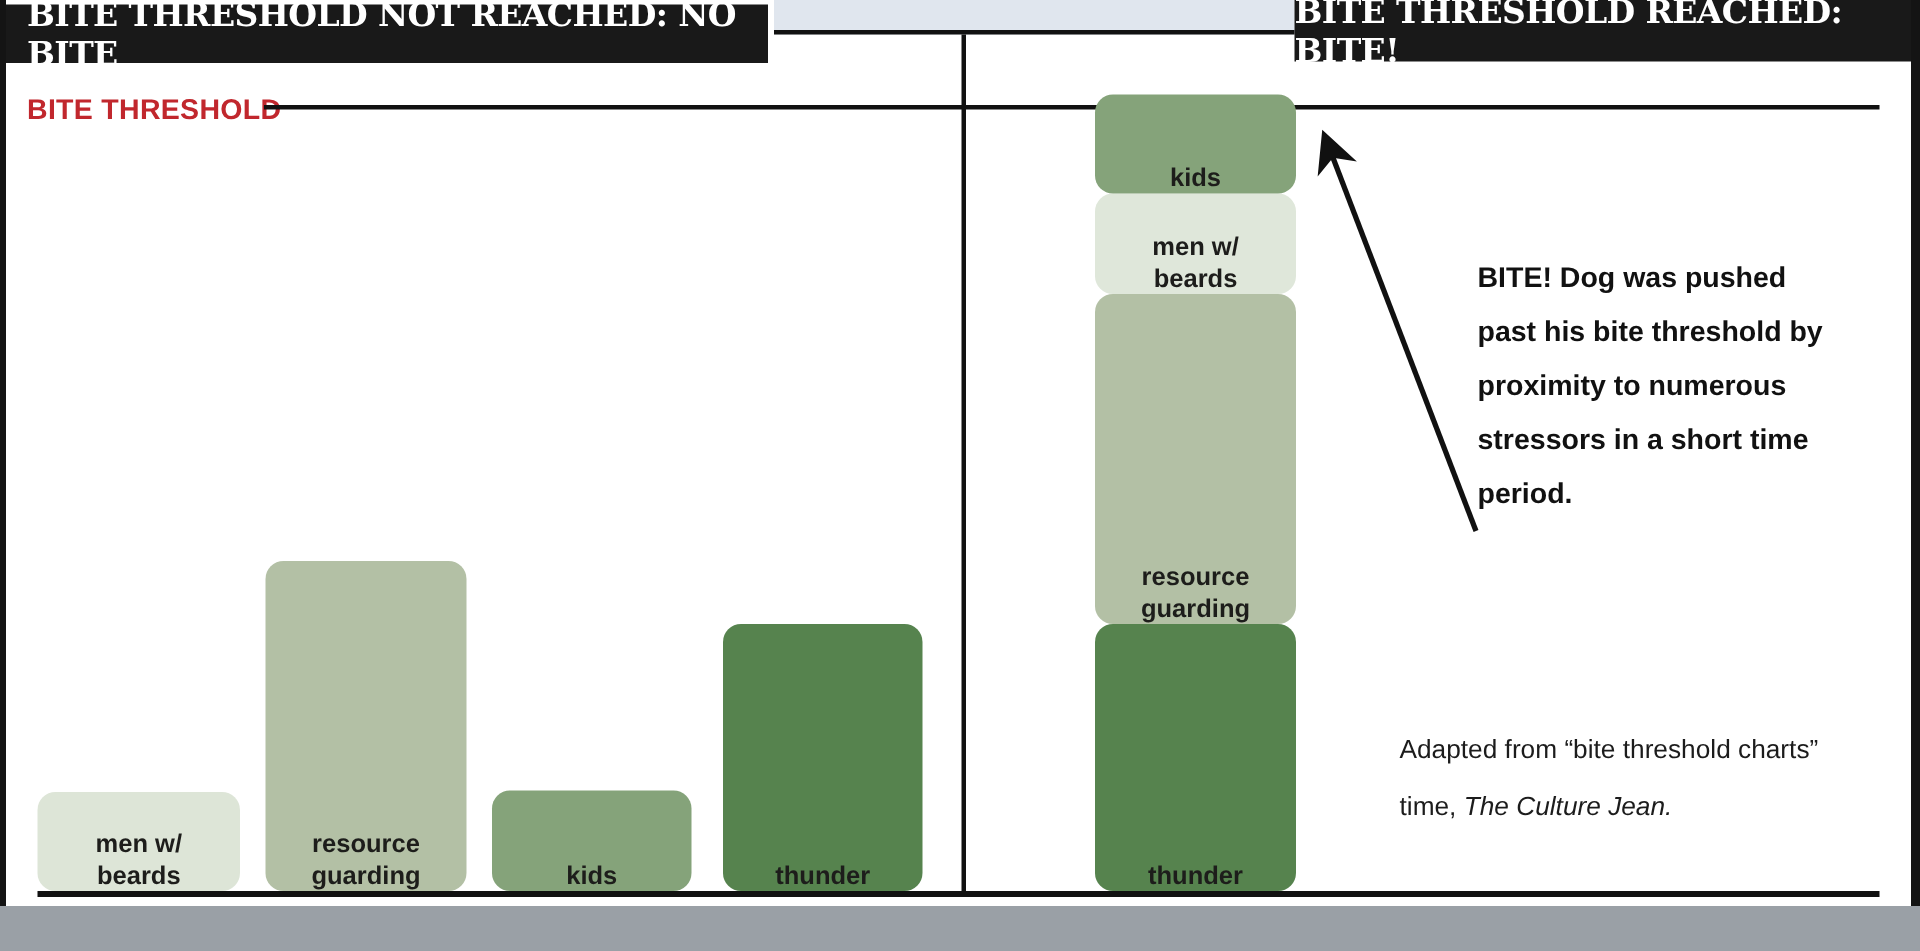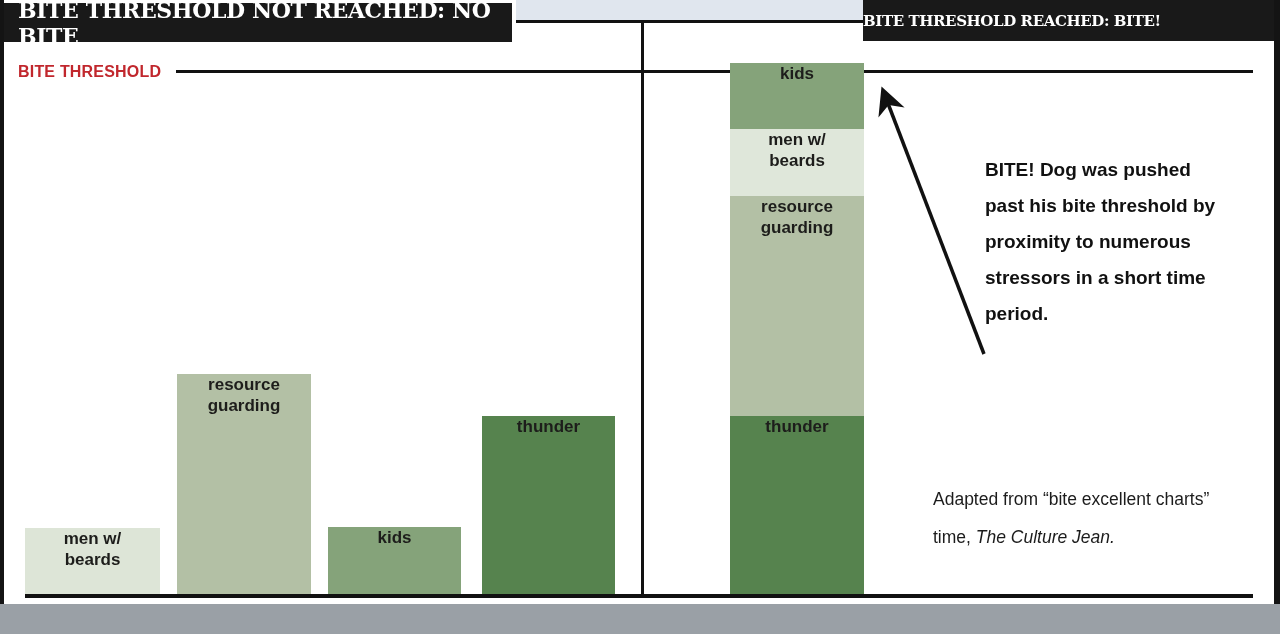--- a/index.html
+++ b/index.html
@@ -11,39 +11,39 @@
   .frame-left{left:0; top:0; width:4px; height:634px;}
   .frame-right{left:1274px; top:0; width:6px; height:634px;}
   .frame-bottom{left:0; top:622px; width:1280px; height:8px;}
 
   .hdr{
     position:absolute; background:#191919; color:#fff;
     font-family:"DejaVu Serif", serif; font-weight:bold;
     display:flex; align-items:center; letter-spacing:-0.4px;
   }
   .hdr-left{left:0; top:3px; width:512px; height:39px; font-size:22px; padding-left:18px; box-sizing:border-box;}
-  .hdr-right{left:863px; top:0; width:417px; height:41px; font-size:15px; }
+  .hdr-right{left:863px; top:0; width:417px; height:41px; font-size:22px; }
 
   .top-strip{position:absolute; left:516px; top:0; width:347px; height:20px;
     background:#e0e6ee; border-bottom:3px solid #111;}
 
   .threshold-label{position:absolute; left:18px; top:63px; color:#c1272d;
-    font-weight:bold; font-size:16px; letter-spacing:0.2px;}
+    font-weight:bold; font-size:19px; letter-spacing:0.2px;}
   .threshold-line{position:absolute; left:176px; top:70px; width:1077px; height:3px; background:#111;}
   .panel-divider{position:absolute; left:641px; top:23px; width:3px; height:571px; background:#111;}
   .baseline{position:absolute; left:25px; top:594px; width:1228px; height:4px; background:#111;}
 
-  .bar{position:absolute; display:flex; align-items:flex-start; justify-content:center;}
+  .bar{position:absolute; display:flex; align-items:flex-end; justify-content:center;border-radius:12px;}
   .bar-label{
     font-weight:bold; font-size:17px; line-height:21px; color:#1d1d1b;
     text-align:center; white-space:pre-line;
   }
 
   .annotation{
-    position:absolute; left:985px; top:152px; width:275px;
+    position:absolute; left:985px; top:168px; width:275px;
     font-weight:bold; font-size:19px; line-height:36px; color:#111;
     white-space:pre-line;
   }
   .attribution{
     position:absolute; left:933px; top:481px; width:335px;
     font-size:17.5px; line-height:37.5px; color:#1c1c1c;
   }
   .attribution .italic{font-style:italic;}
   .arrow-svg{position:absolute; left:0; top:0; pointer-events:none;}
 </style>
@@ -108,20 +108,20 @@
     <line x1="984" y1="354" x2="884" y2="93" stroke="#111" stroke-width="3.5" marker-end="url(#ah)"></line>
   </svg>
 
   <div class="annotation">BITE! Dog was pushed
 past his bite threshold by
 proximity to numerous
 stressors in a short time
 period.</div>
 
   <div class="attribution">
-    <div>Adapted from “bite excellent charts”</div>
+    <div>Adapted from “bite threshold charts”</div>
     <div><span>time, </span><span class="italic">The Culture Jean.</span></div>
   </div>
 
   <div class="frame frame-left"></div>
   <div class="frame frame-right"></div>
   <div class="frame frame-bottom"></div>
 </div>
 
 </body></html>

